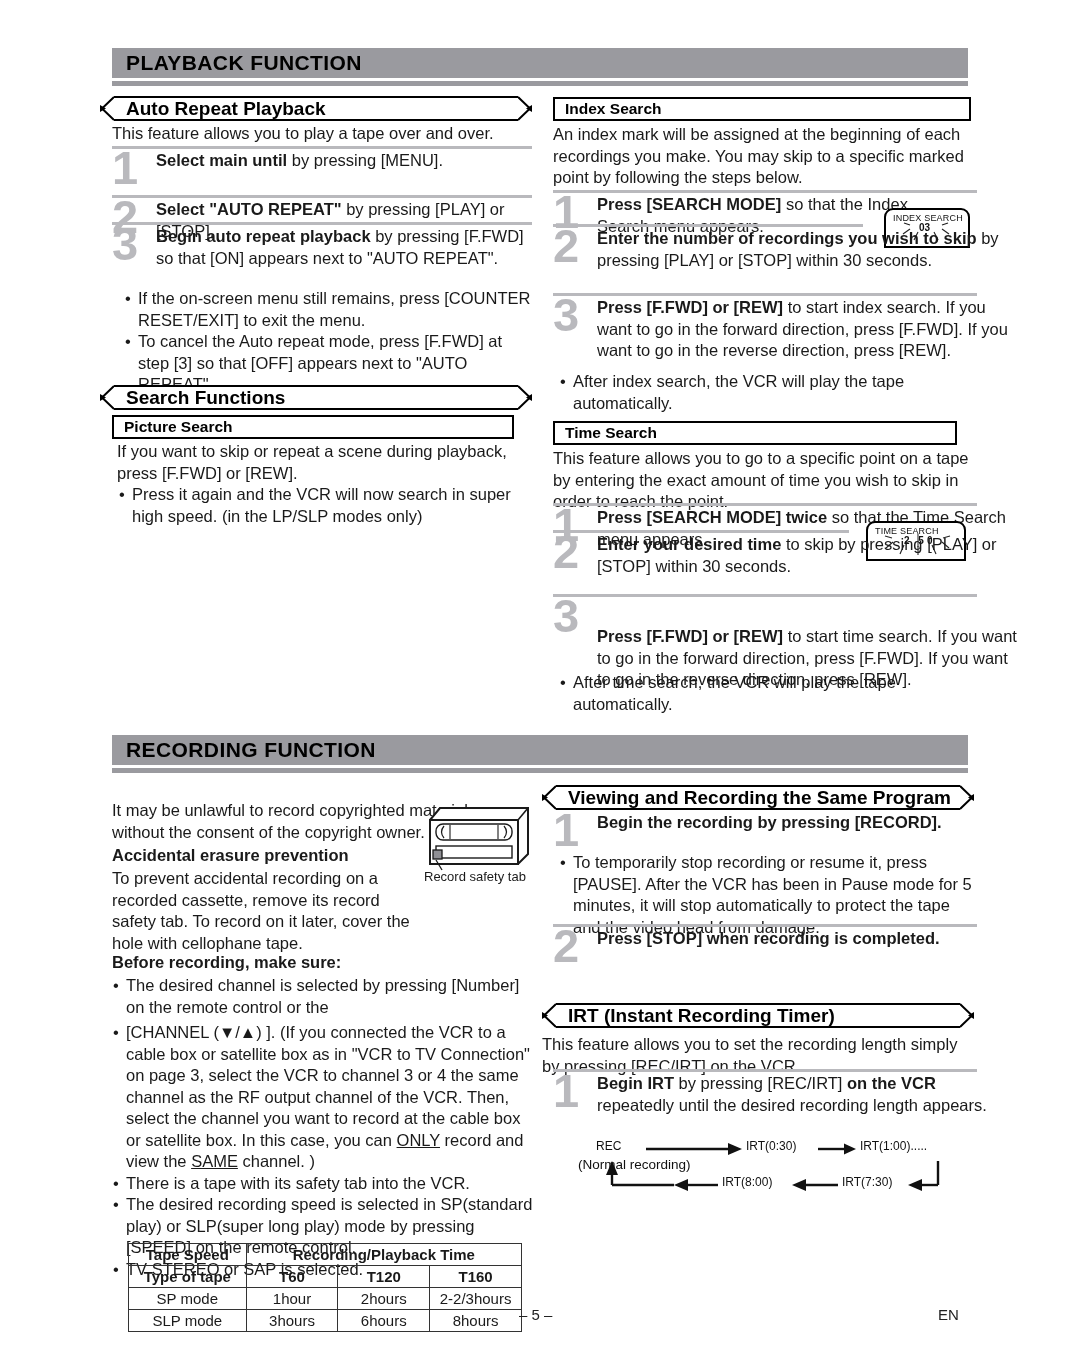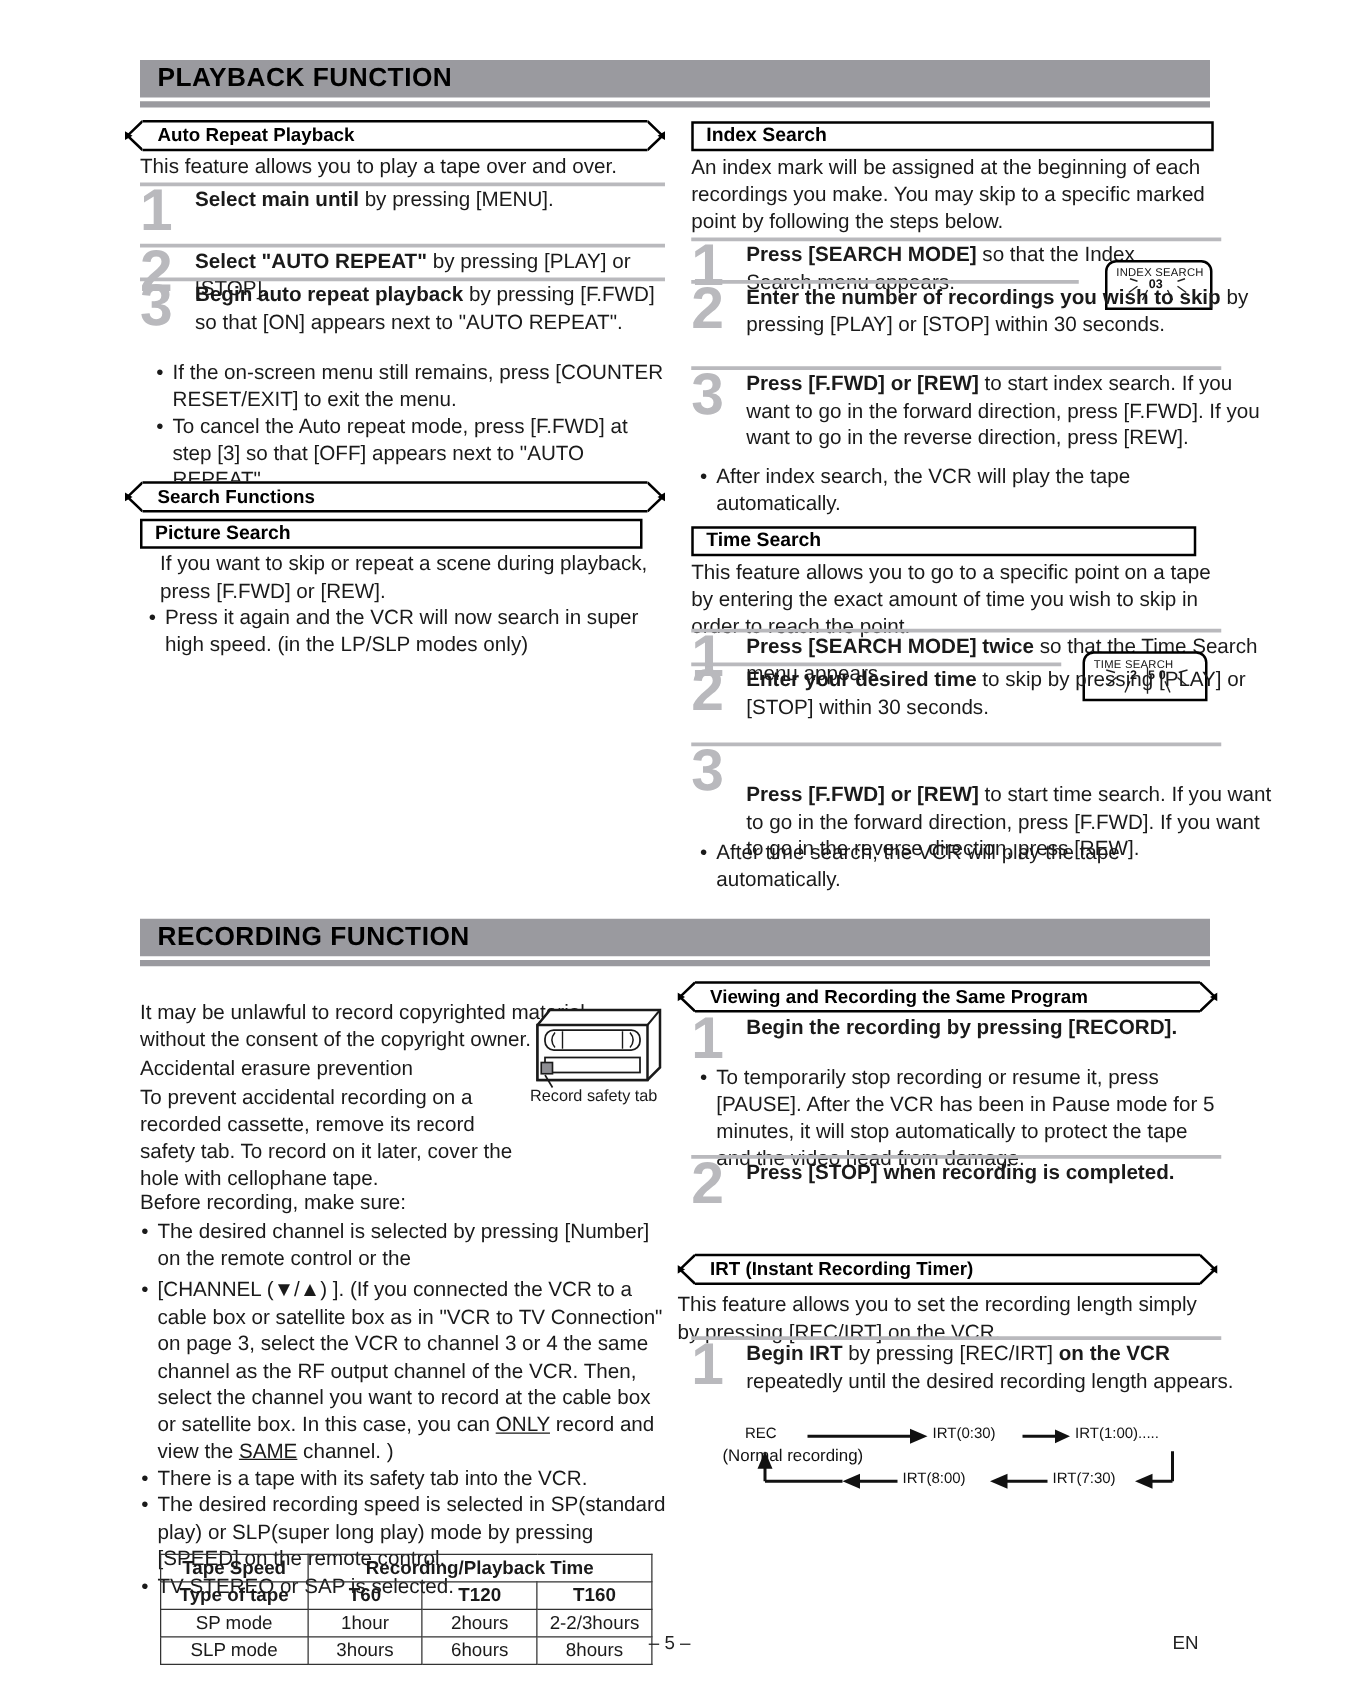--- a/index.html
+++ b/index.html
@@ -32,21 +32,21 @@
 
   
   .ribbon { position:absolute; height:25px; }
   .ribbon .rb-inner {
     position:absolute; left:14px; right:14px; top:0; bottom:0;
     border-top:2px solid #000; border-bottom:2px solid #000;
     background:#fff;
   }
   .ribbon .rb-txt {
     position:absolute; left:26px; top:2px;
-    font-weight:bold; font-size:15px; color:#000;
+    font-weight:bold; font-size:19px; color:#000;
     line-height:21px;
   }
   .ribbon svg { position:absolute; left:0; top:0; }
 
   
   .boxhead {
     position:absolute;
     border:2px solid #000;
     height:24px;
     display:flex; align-items:center;
@@ -55,21 +55,21 @@
     background:#fff;
   }
 
   
   .para {
     position:absolute;
     font-size:16.5px;
     line-height:21.5px;
     color:#1a1a1a;
   }
-  .bold { font-weight:normal; }
+  .bold { font-weight:bold; }
 
   
   .step { position:absolute; }
   .step .num {
     position:absolute; left:0; top:-6px;
     font-size:47px; line-height:47px;
     font-weight:bold; color:#b9b9bd;
     font-family:"Liberation Sans", sans-serif;
   }
   .step .txt {
@@ -185,21 +185,21 @@
       <path d="M418 1 L430 12.5 L418 24" fill="none" stroke="#000" stroke-width="2"></path>
       <path d="M0 9 L6 12.5 L0 16 Z" fill="#000"></path>
       <path d="M432 9 L426 12.5 L432 16 Z" fill="#000"></path>
     </svg>
     <div class="rb-inner"></div>
     <div class="rb-txt">Search Functions</div>
   </div>
 
   <div class="boxhead" style="left:112px; top:415px; width:402px;">Picture Search</div>
 
-  <div class="para" style="left:128px; top:441px; width:420px;">If you want to skip or repeat a scene during playback, press [F.FWD] or [REW].</div>
+  <div class="para" style="left:117px; top:441px; width:420px;">If you want to skip or repeat a scene during playback, press [F.FWD] or [REW].</div>
 
   <div class="blist" style="left:118px; top:484px; width:414px;">
     <div class="bi">Press it again and the VCR will now search in super high speed. (in the LP/SLP modes only)</div>
   </div>
 
   <div class="boxhead" style="left:553px; top:97px; width:418px;">Index Search</div>
 
   <div class="para" style="left:553px; top:124px; width:424px;">An index mark will be assigned at the beginning of each recordings you make.  You may skip to a specific marked point by following the steps below.</div>
 
   <div class="hrule" style="left:553px; top:190px; width:424px;"></div>

